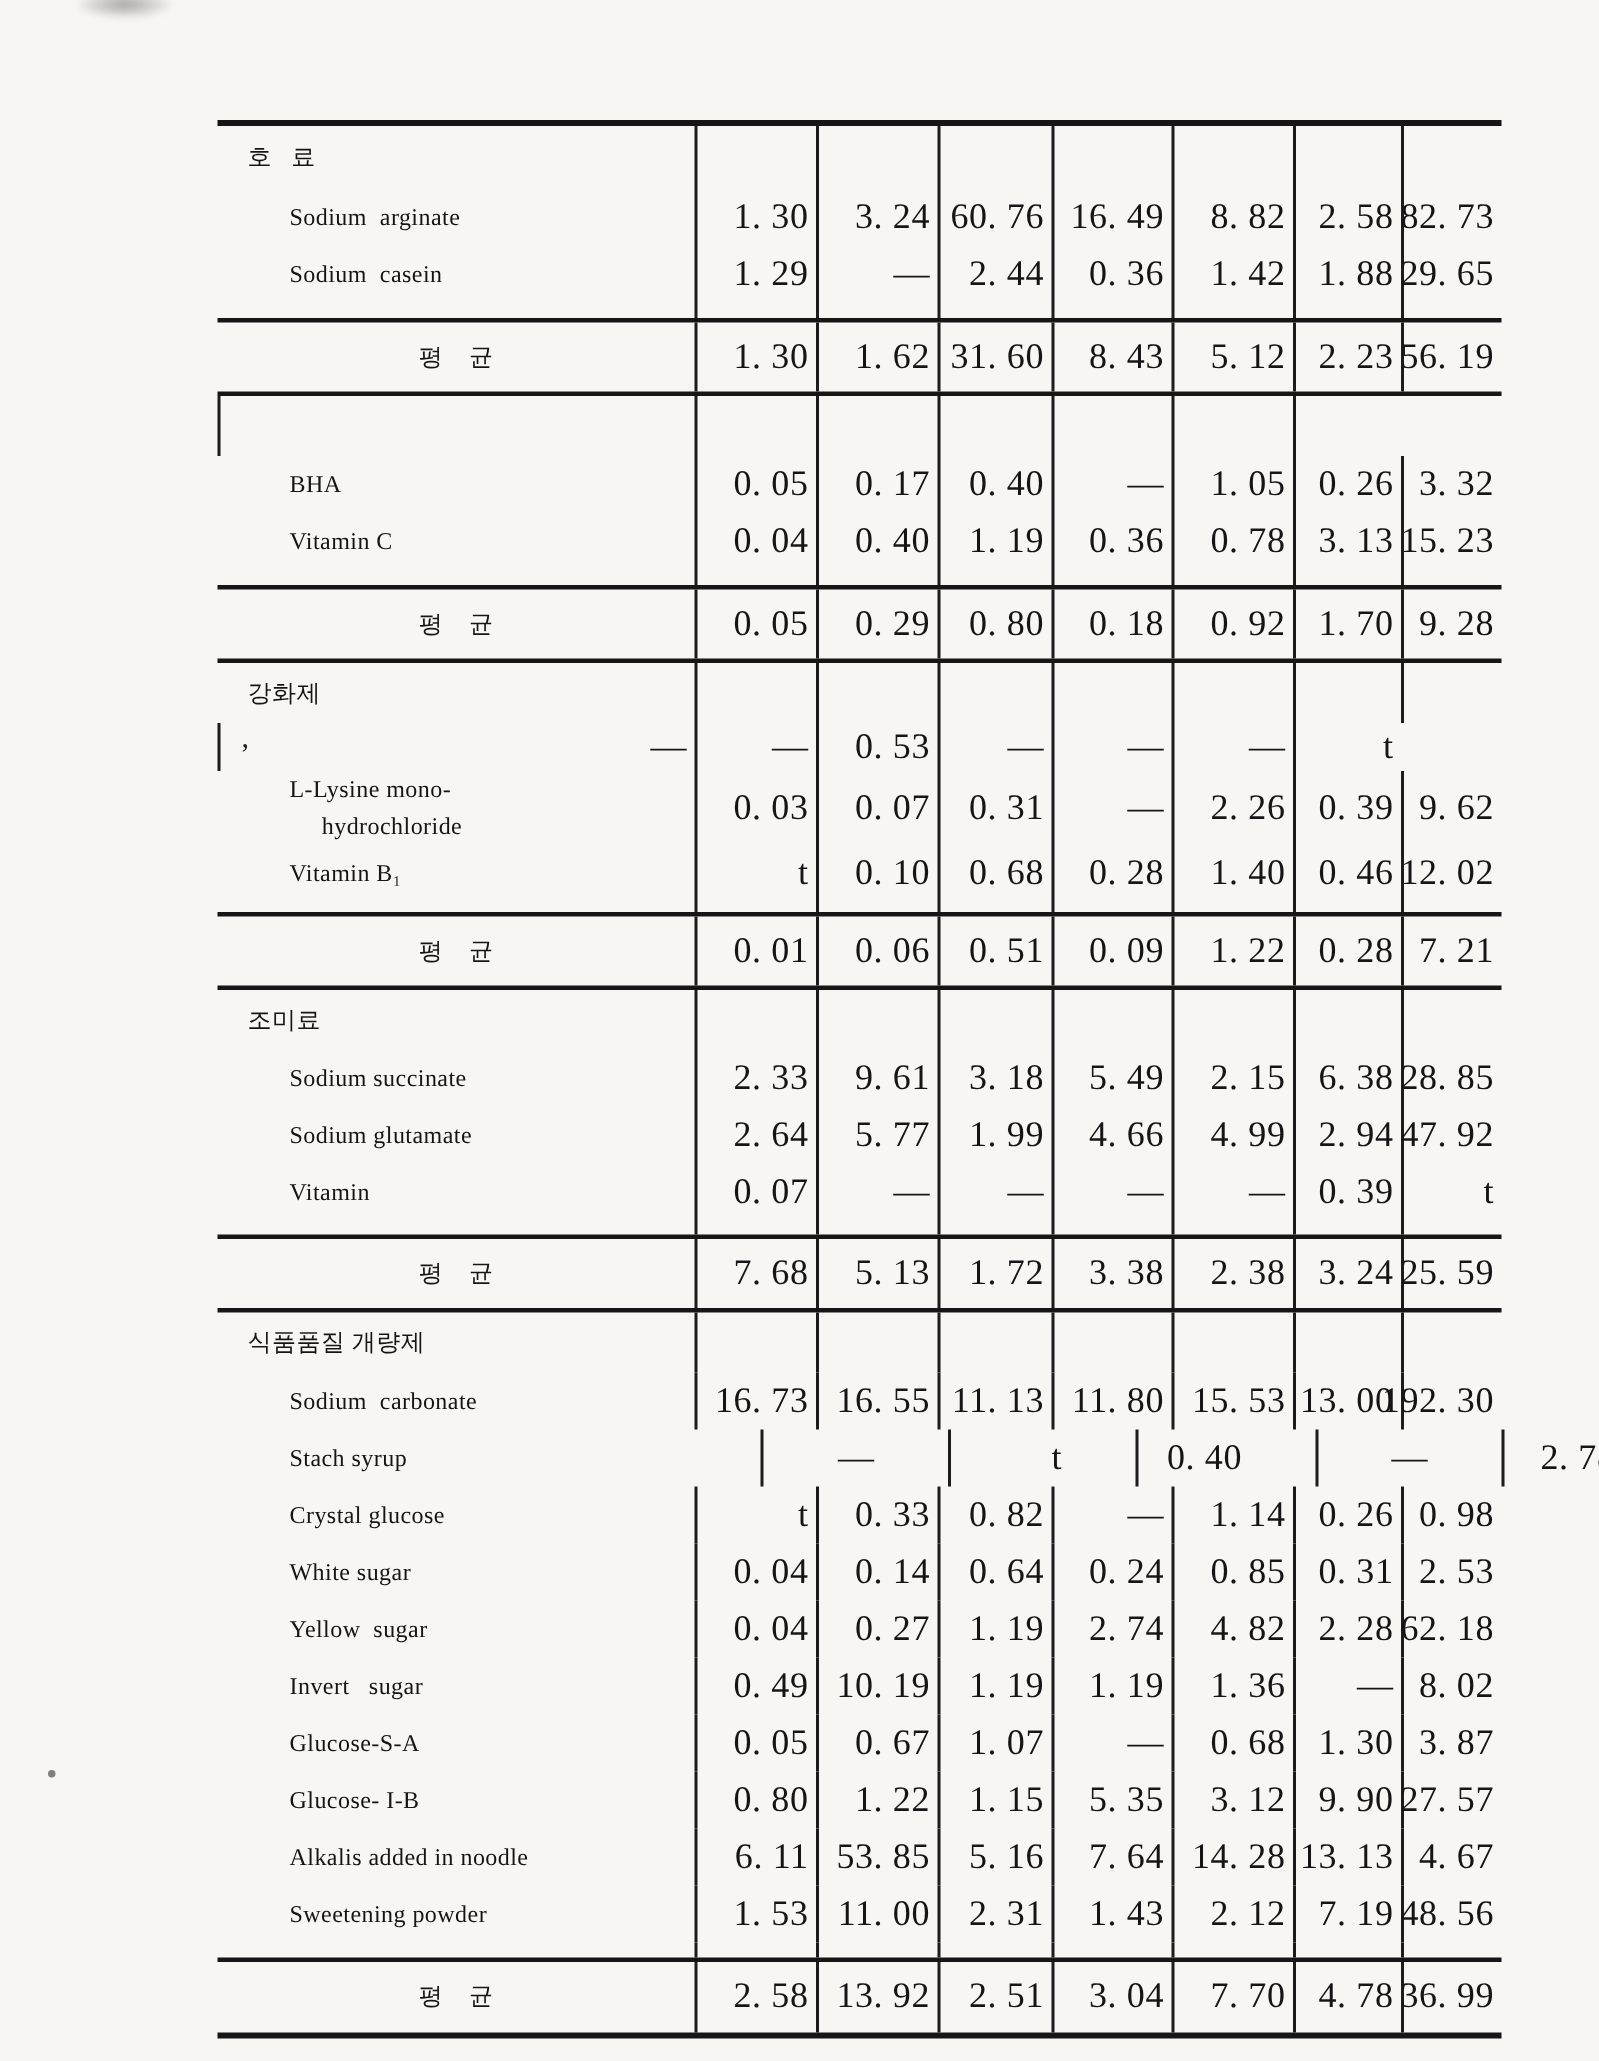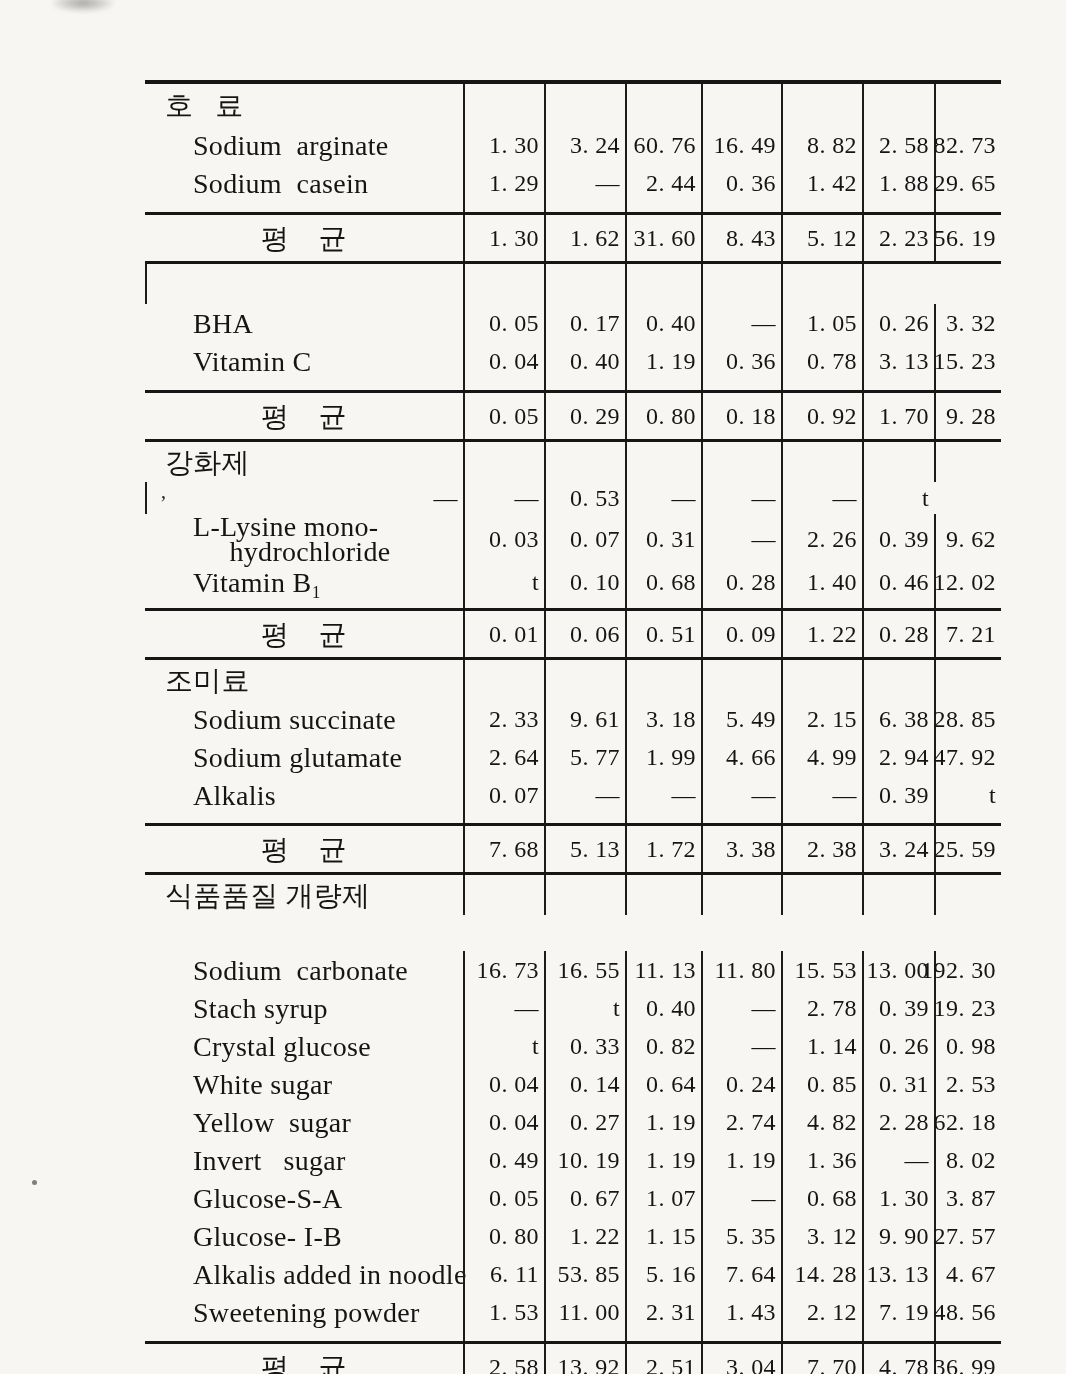--- a/index.html
+++ b/index.html
@@ -30,21 +30,21 @@
   }
   .rule{height:3px;background:#161616;}
   .rule.thick{height:4px;}
   .row{
     display:grid;
     grid-template-columns:318px 81px 81px 76px 80px 81px 72px 67px;
   }
   .lcell{
     display:flex;align-items:center;
     white-space:pre;
-    font-size:28px;letter-spacing:.3px;line-height:25px;
+    font-size:16px;letter-spacing:.3px;line-height:25px;
     padding-left:48px;
   }
   .lcell.group{padding-left:20px;}
   .vcell{
     display:flex;align-items:center;justify-content:flex-end;
     border-left:2px solid #1c1c1c;
     padding-right:5px;
     font-size:24px;letter-spacing:.4px;
     white-space:pre;
   }
@@ -255,21 +255,21 @@
           <div class="lcell ">Sodium glutamate</div>
           <div class="vcell">2. 64</div>
           <div class="vcell">5. 77</div>
           <div class="vcell">1. 99</div>
           <div class="vcell">4. 66</div>
           <div class="vcell">4. 99</div>
           <div class="vcell">2. 94</div>
           <div class="vcell">47. 92</div>
         </div>
         <div class="row row-item" style="height: 38px;">
-          <div class="lcell ">Alkalis</div>
+          <div class="lcell ">Vitamin</div>
           <div class="vcell">0. 07</div>
           <div class="vcell">—</div>
           <div class="vcell">—</div>
           <div class="vcell">—</div>
           <div class="vcell">—</div>
           <div class="vcell">0. 39</div>
           <div class="vcell">t</div>
         </div>
         <div class="row row-spacer" style="height: 9px;">
           <div class="lcell "></div>
@@ -298,31 +298,31 @@
         <div class="row row-header" style="height: 40px;">
           <div class="lcell group">식품품질 개량제</div>
           <div class="vcell"></div>
           <div class="vcell"></div>
           <div class="vcell"></div>
           <div class="vcell"></div>
           <div class="vcell"></div>
           <div class="vcell"></div>
           <div class="vcell"></div>
         </div>
-        <div class="row row-item" style="height: 38px; margin-top: 36px;">
+        <div class="row row-item" style="height: 38px;">
           <div class="lcell ">Sodium  carbonate</div>
           <div class="vcell">16. 73</div>
           <div class="vcell">16. 55</div>
           <div class="vcell">11. 13</div>
           <div class="vcell">11. 80</div>
           <div class="vcell">15. 53</div>
           <div class="vcell">13. 00</div>
           <div class="vcell">192. 30</div>
         </div>
-        <div class="row row-item" style="height: 38px;">
+        <div class="row row-item" style="height: 38px; gap: 44px;">
           <div class="lcell ">Stach syrup</div>
           <div class="vcell">—</div>
           <div class="vcell">t</div>
           <div class="vcell">0. 40</div>
           <div class="vcell">—</div>
           <div class="vcell">2. 78</div>
           <div class="vcell">0. 39</div>
           <div class="vcell">19. 23</div>
         </div>
         <div class="row row-item" style="height: 38px;">

